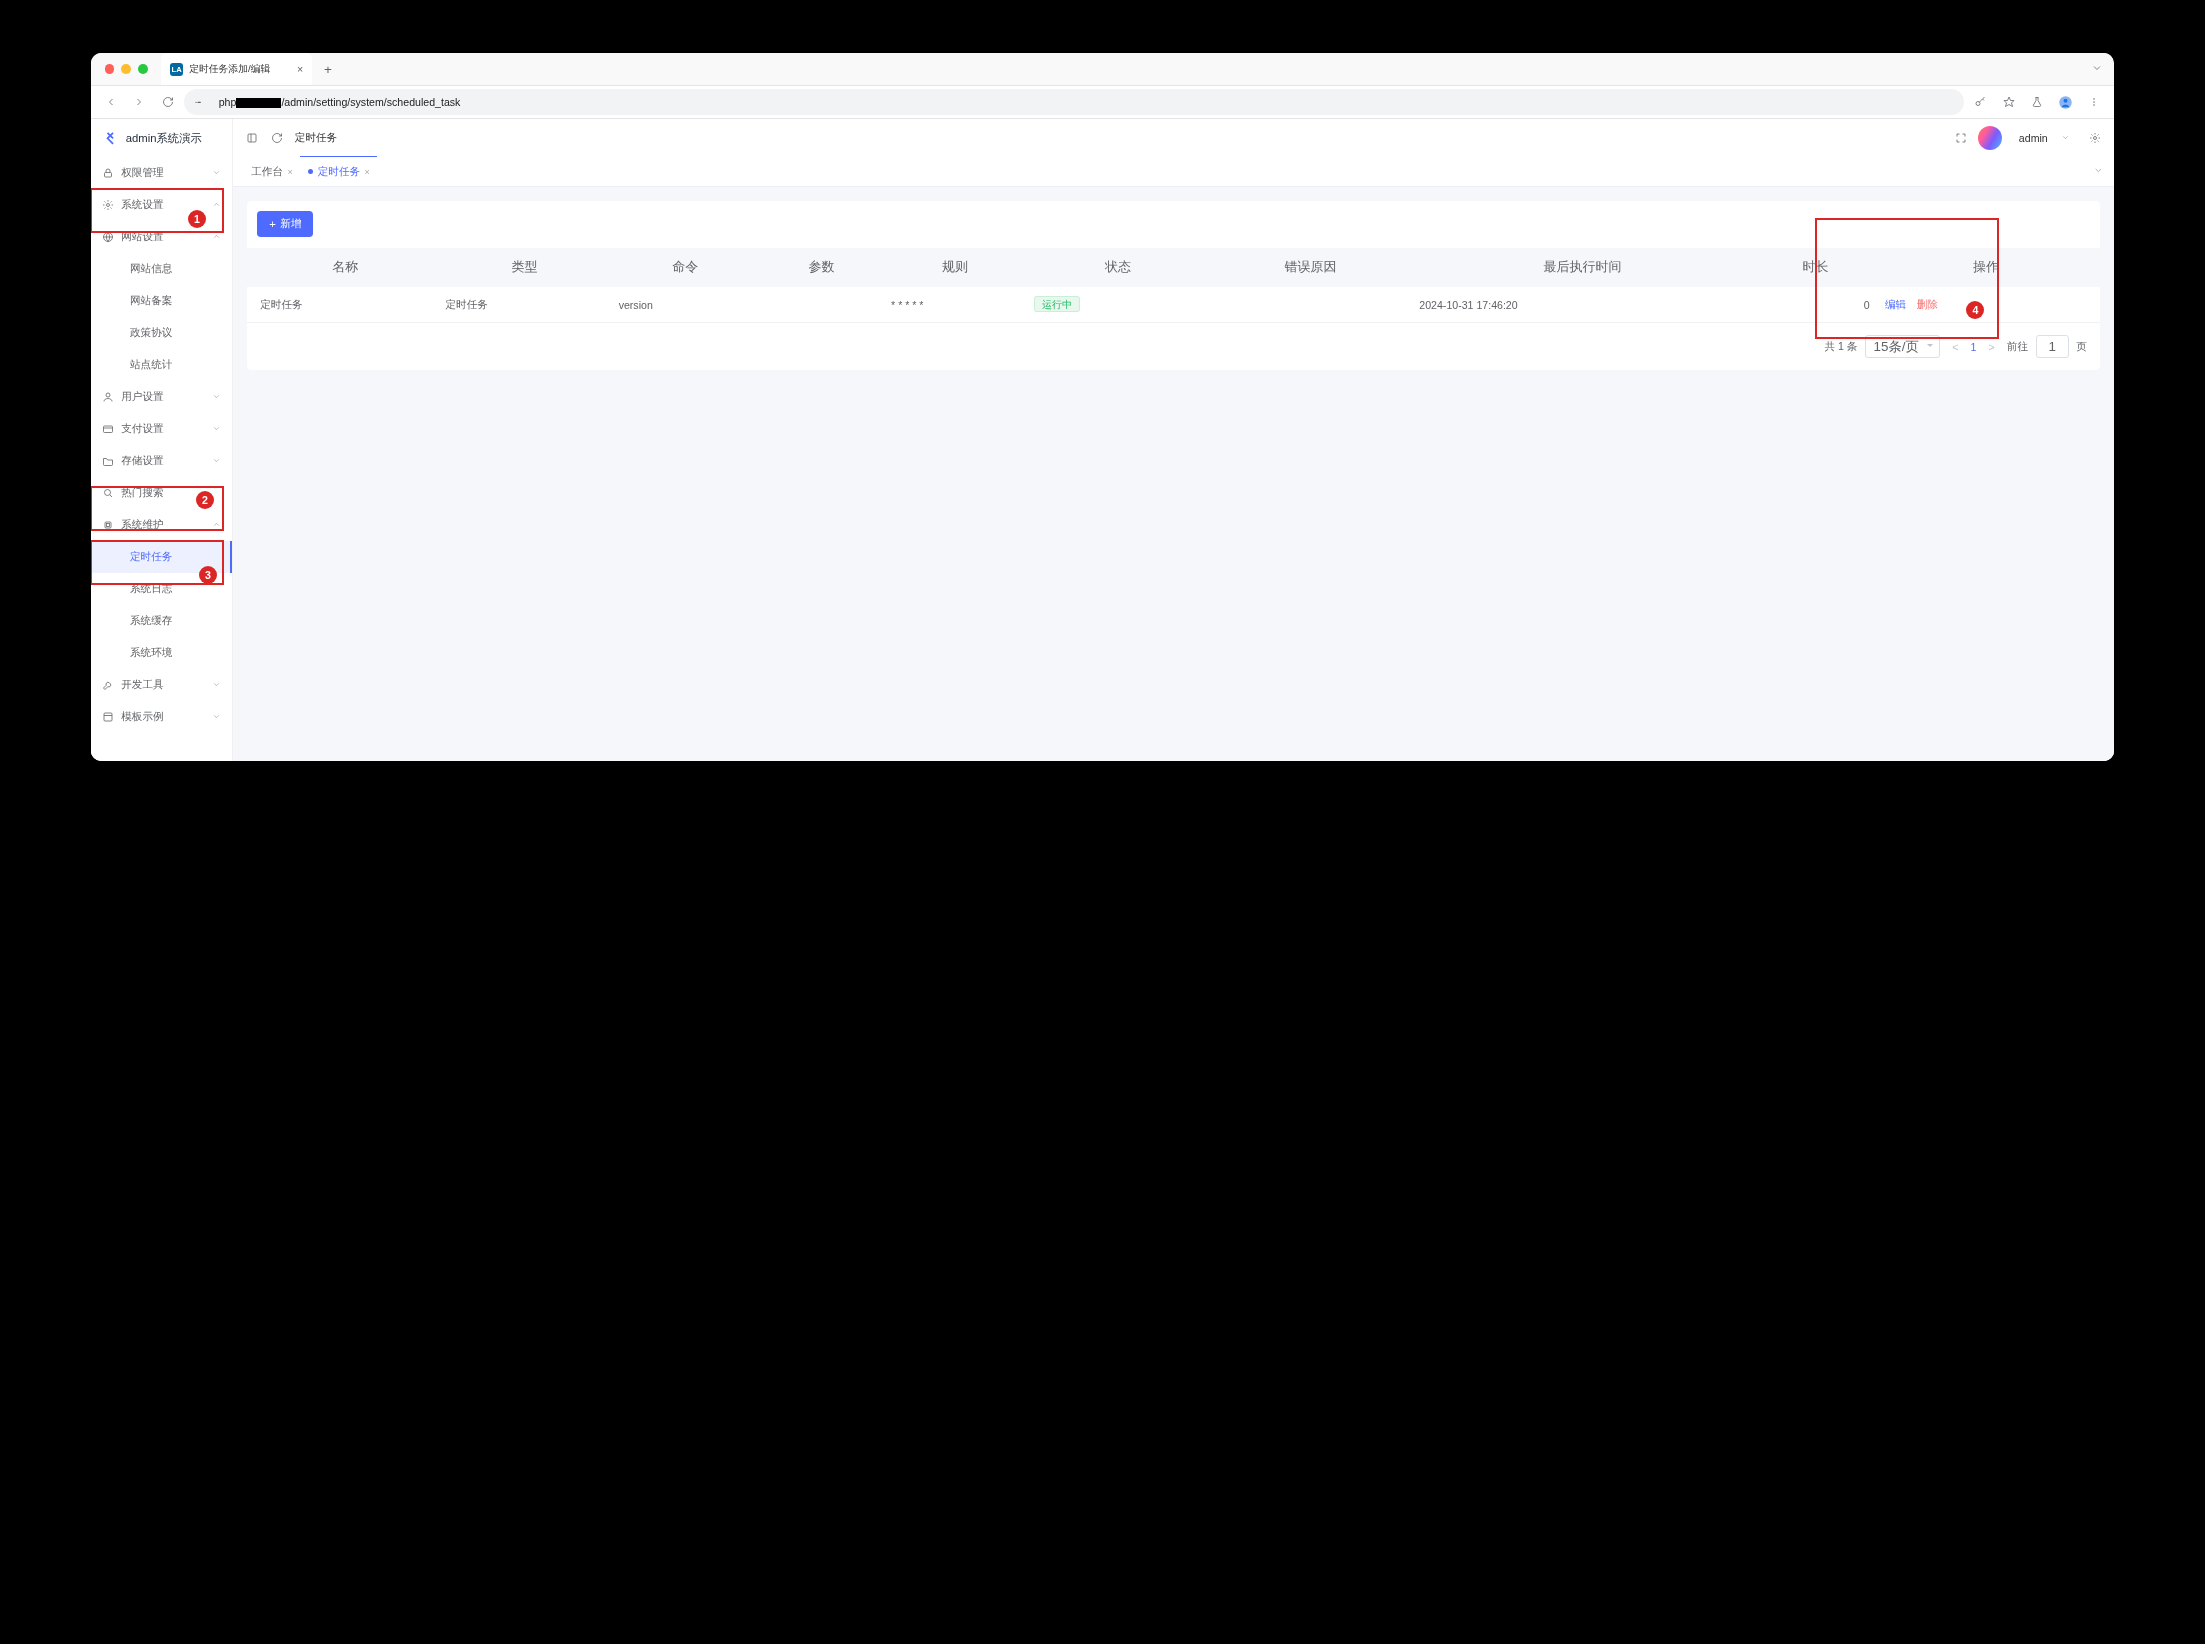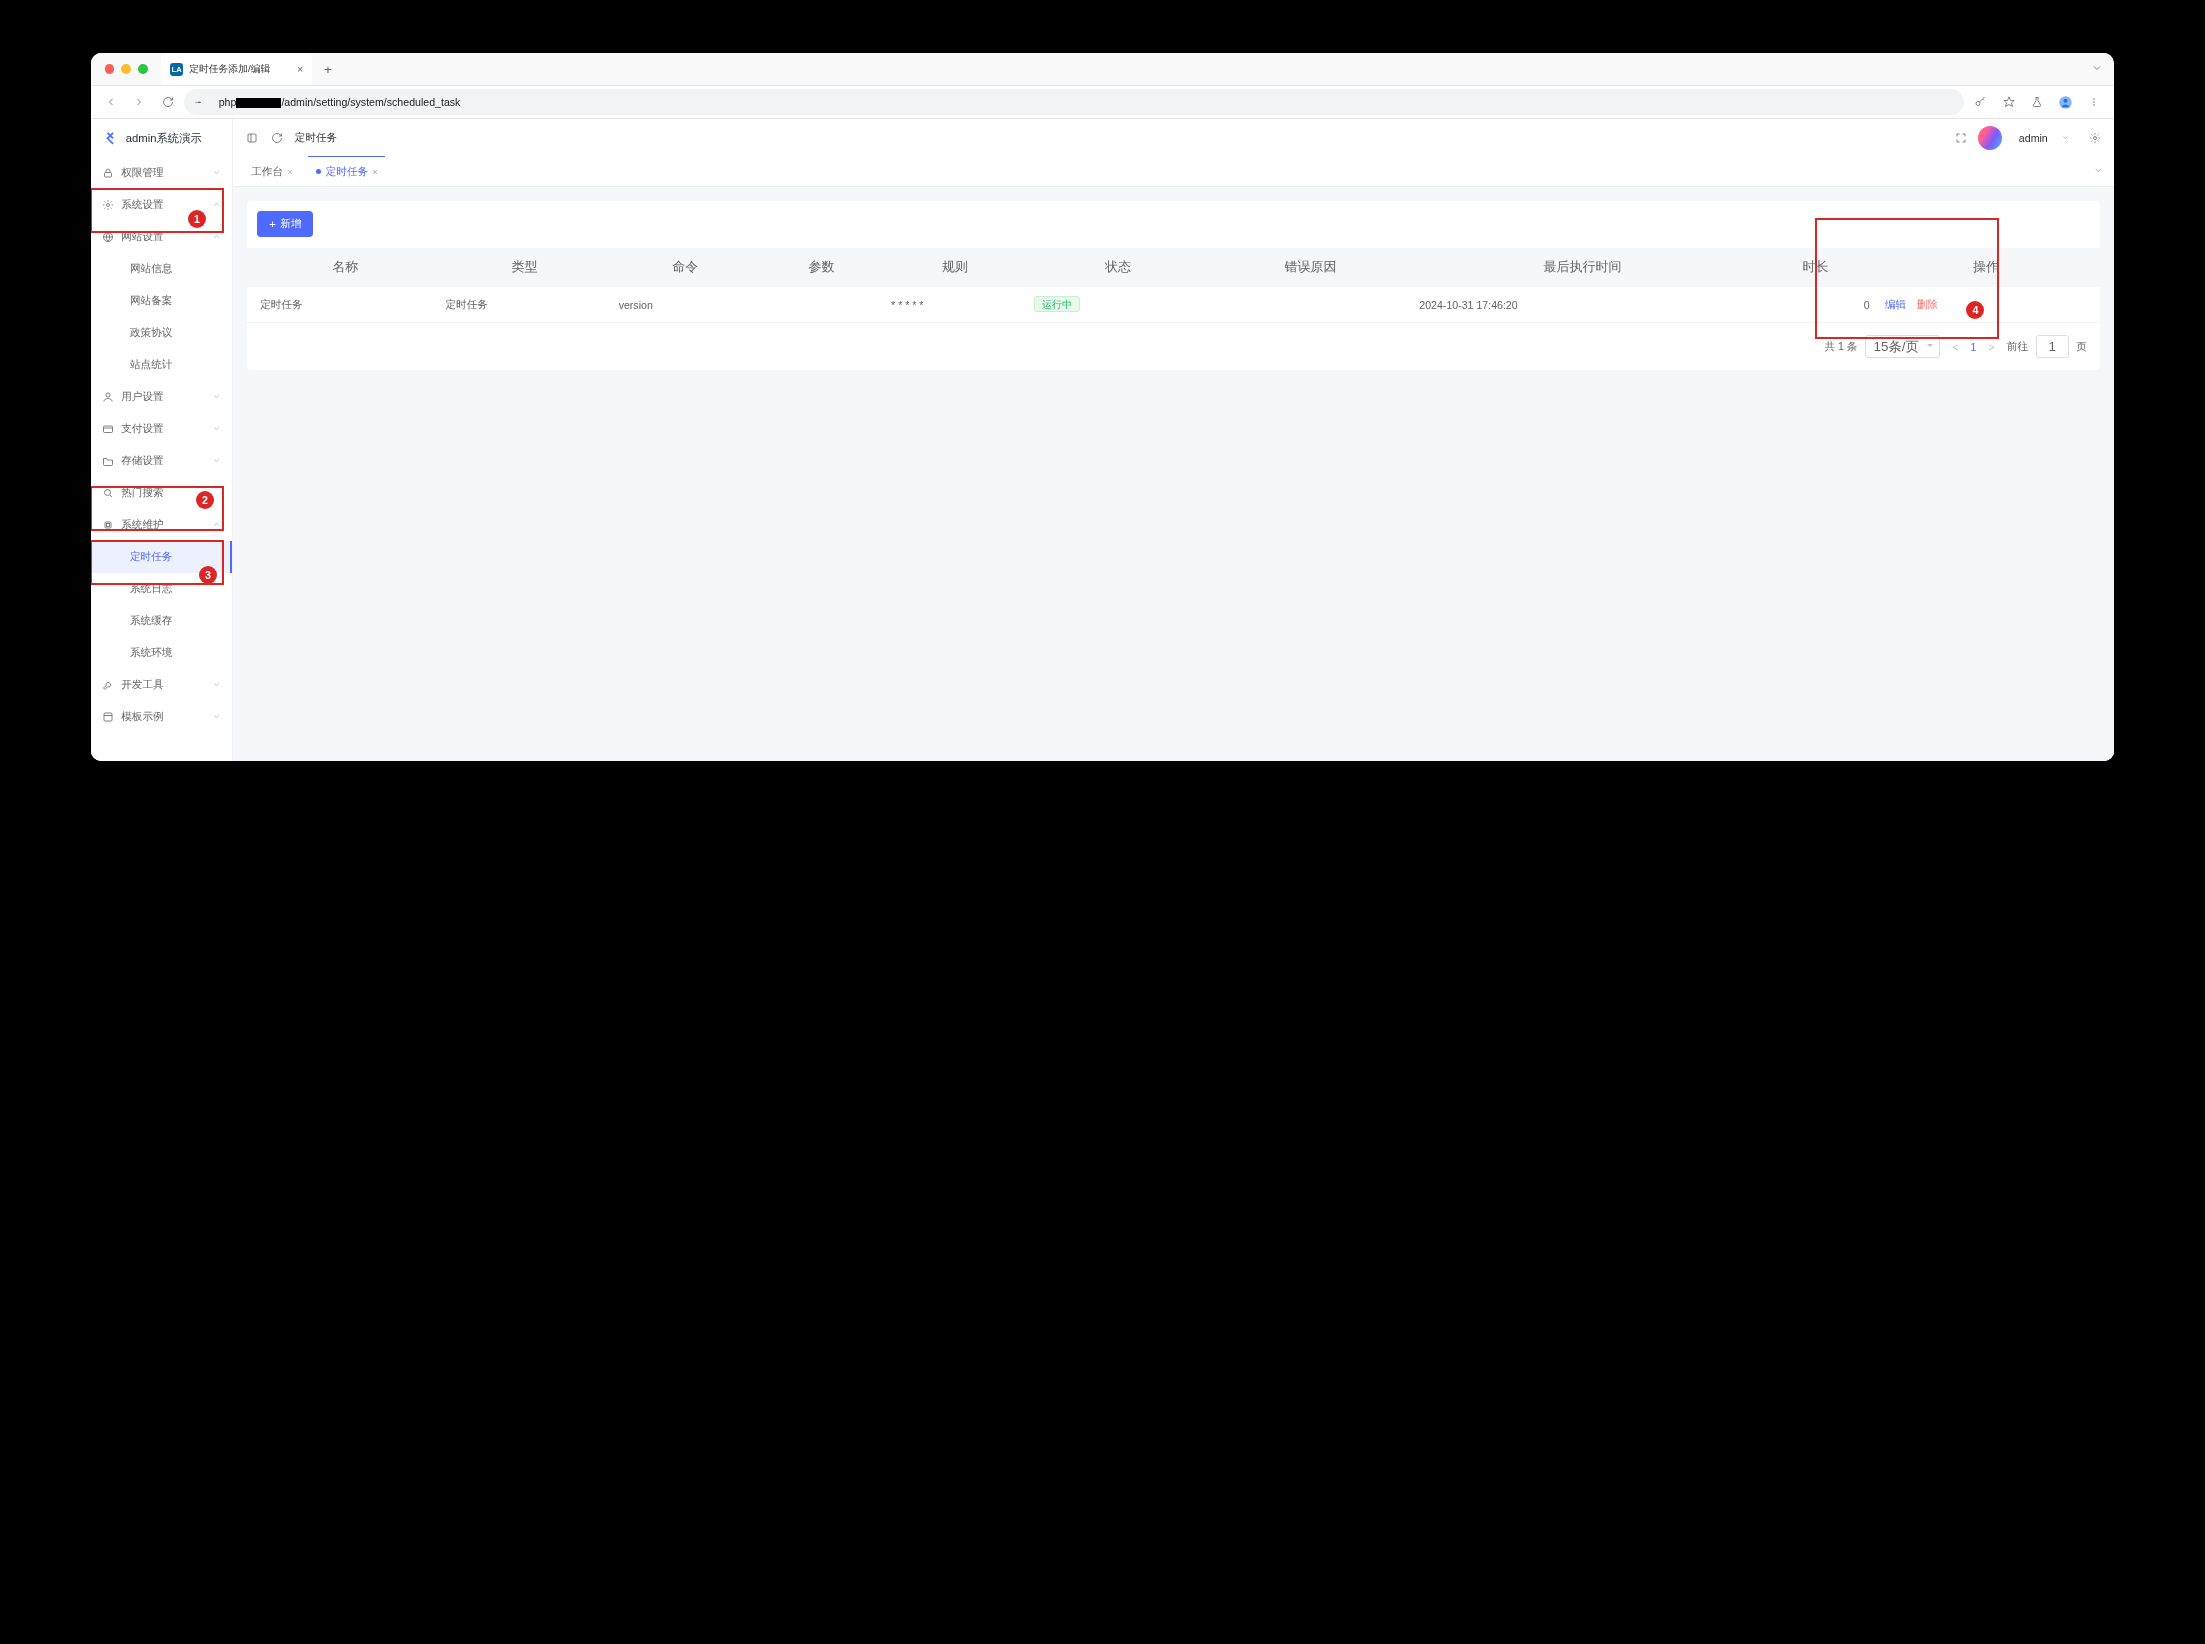--- a/index.html
+++ b/index.html
@@ -32,21 +32,21 @@
 .mi>span.lbl{flex:1}
 .mi .chev{color:#909399;font-size:9px}
 .mi.active{color:#4F6BFF;background:#ecf0ff;border-right:2.3px solid #4F6BFF}
 .content{flex:1;display:flex;flex-direction:column;min-width:0;background:#fff}
 .topbar{height:38px;display:flex;align-items:center;padding:0 10.6px;gap:9px}
 .topbar .ic{width:16.6px;height:16.6px;display:flex;align-items:center;justify-content:center;color:#606266;cursor:pointer}
 .topbar .bc{color:#303133;font-size:10.6px}
 .topbar .sp{flex:1}
 .topbar .avatar{width:24px;height:24px;border-radius:50%;background:linear-gradient(120deg,#ff7a59 0%,#ff5b9e 30%,#7b5bff 60%,#4db8ff 100%);overflow:hidden}
 .topbar .uname{color:#303133;margin:0 4.5px 0 7.6px}
-.page-tabs{height:30px;display:flex;align-items:center;border-bottom:0.8px solid #ebeef5;padding:0 10.6px;gap:8px;position:relative}
+.page-tabs{height:30px;display:flex;align-items:center;border-bottom:0.8px solid #ebeef5;padding:0 10.6px;gap:0;position:relative}
 .ptab{display:flex;align-items:center;gap:4.5px;padding:0 7.6px;height:30px;color:#606266;cursor:pointer;font-size:10.6px}
 .ptab.active{color:#4F6BFF;border-top:1.5px solid #4F6BFF;margin-top:-0.8px}
 .ptab .x{color:#a8abb2;font-size:9px}
 .ptab .dot{width:5.3px;height:5.3px;border-radius:50%;background:#4F6BFF}
 .page-tabs .more{position:absolute;right:10.6px;color:#909399}
 .canvas{flex:1;background:#f5f7fa;padding:13.6px;overflow:auto}
 .card{background:#fff;border-radius:4.5px;padding-bottom:7.6px}
 .card-top{padding:10.6px}
 .btn-add{background:#4F6BFF;color:#fff;border:none;border-radius:3.8px;height:26px;padding:0 12px;display:inline-flex;align-items:center;gap:4.5px;cursor:pointer;font-size:10.6px}
 .btn-add .plus{font-size:11.3px;font-weight:300}

